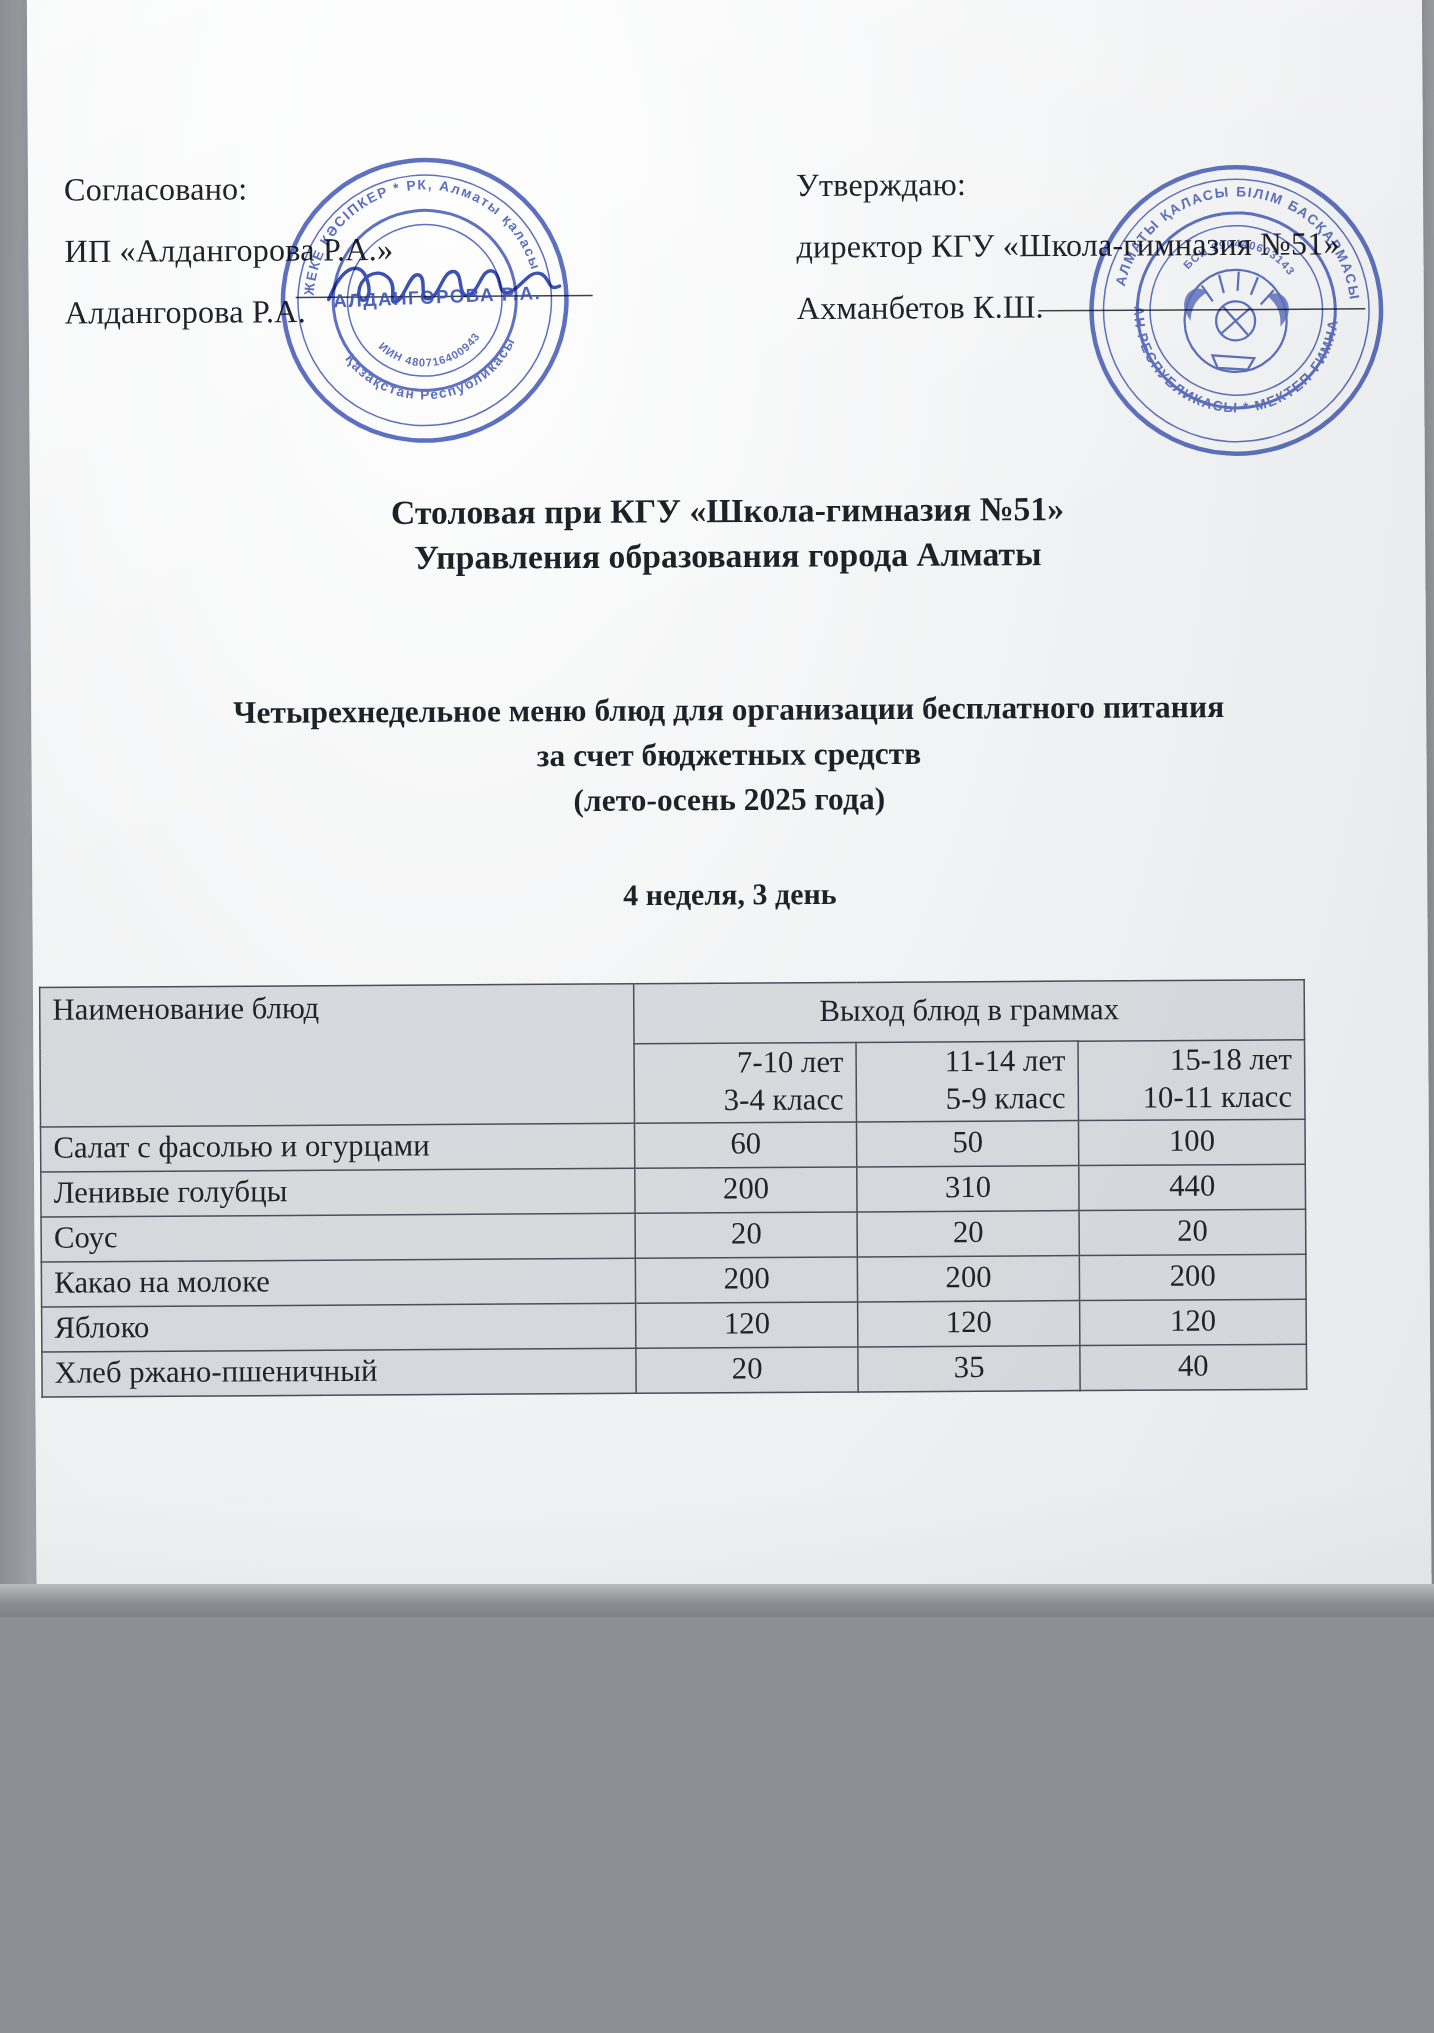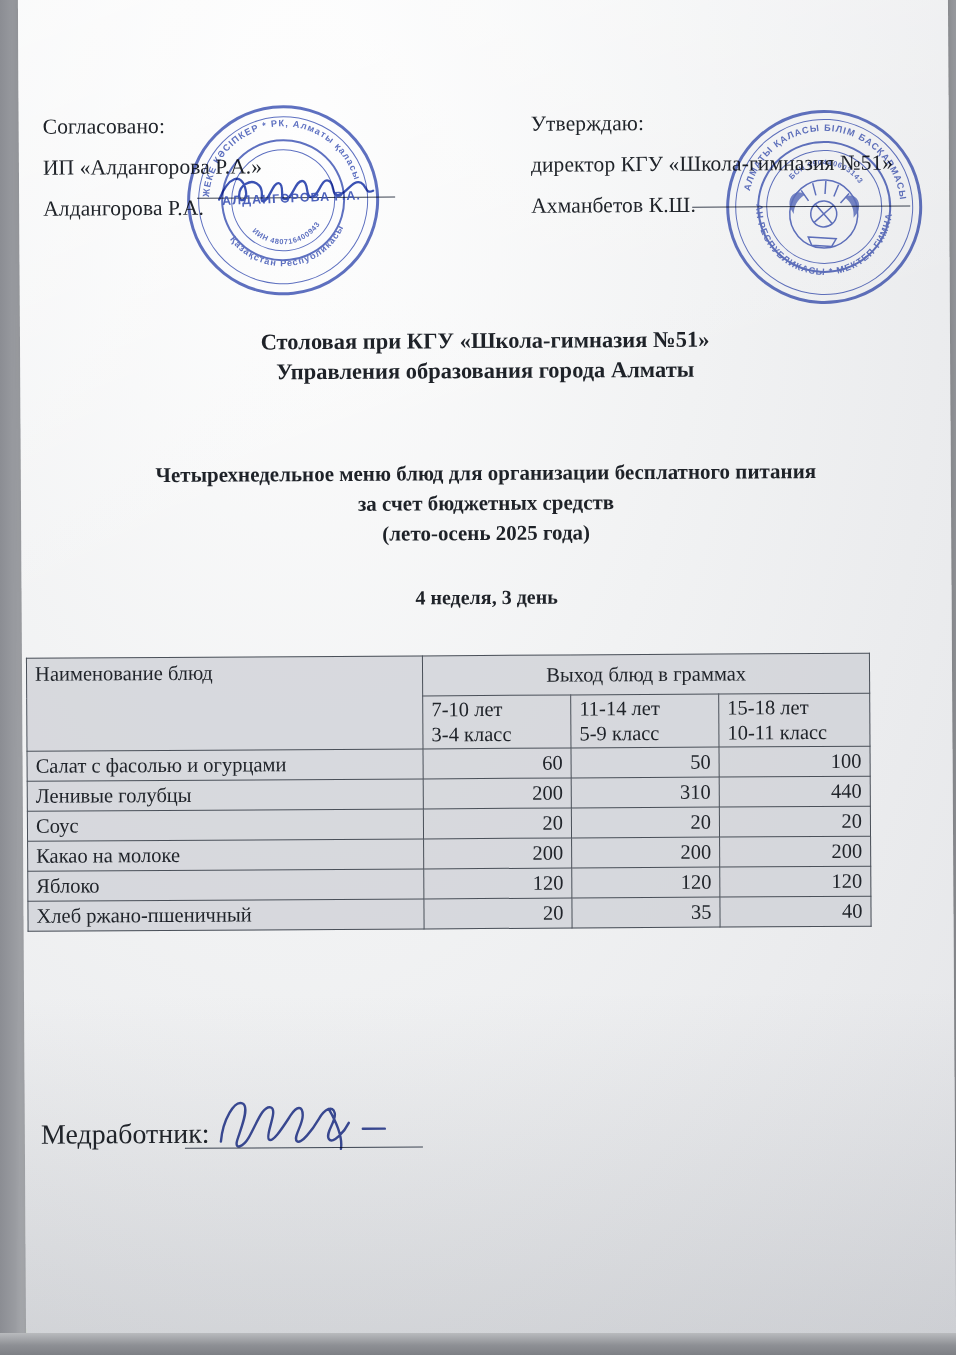--- a/index.html
+++ b/index.html
@@ -11,21 +11,21 @@
     width: 956px;
     height: 1355px;
     overflow: hidden;
     font-family: "Liberation Serif", serif;
   }
 
   
   .scene {
     position: relative;
     width: 956px;
-    height: 1355px;
+    height: 1078px;
     background: #84cc16;
     overflow: hidden;
   }
   
   .desk-left {
     position: absolute;
     left: 0; top: 0;
     width: 26px; height: 1355px;
     background: linear-gradient(90deg,#8b8d93 0%, #9a9ca1 60%, #b0b2b6 100%);
   }
@@ -160,33 +160,33 @@
     vertical-align: top;
     padding-top: 4px;
     height: 88px;
     width: 424px;
   }
   .menu-table th.grams-span {
     text-align: center;
     height: 38px;
   }
   .menu-table th.age-head {
-    text-align: left;
+    text-align: right;
     height: 50px;
     width: 140px;
     line-height: 25px;
     margin-top: 14px;
   }
   .menu-table td.dish {
     text-align: left;
     height: 29px;
     line-height: 29px;
   }
   .menu-table td.val {
-    text-align: right;
+    text-align: center;
     height: 29px;
     line-height: 29px;
     width: 140px;
   }
   .age-head span { display:block; white-space: nowrap; }
 
   
   .medworker {
     position: absolute;
     top: 1108px;

